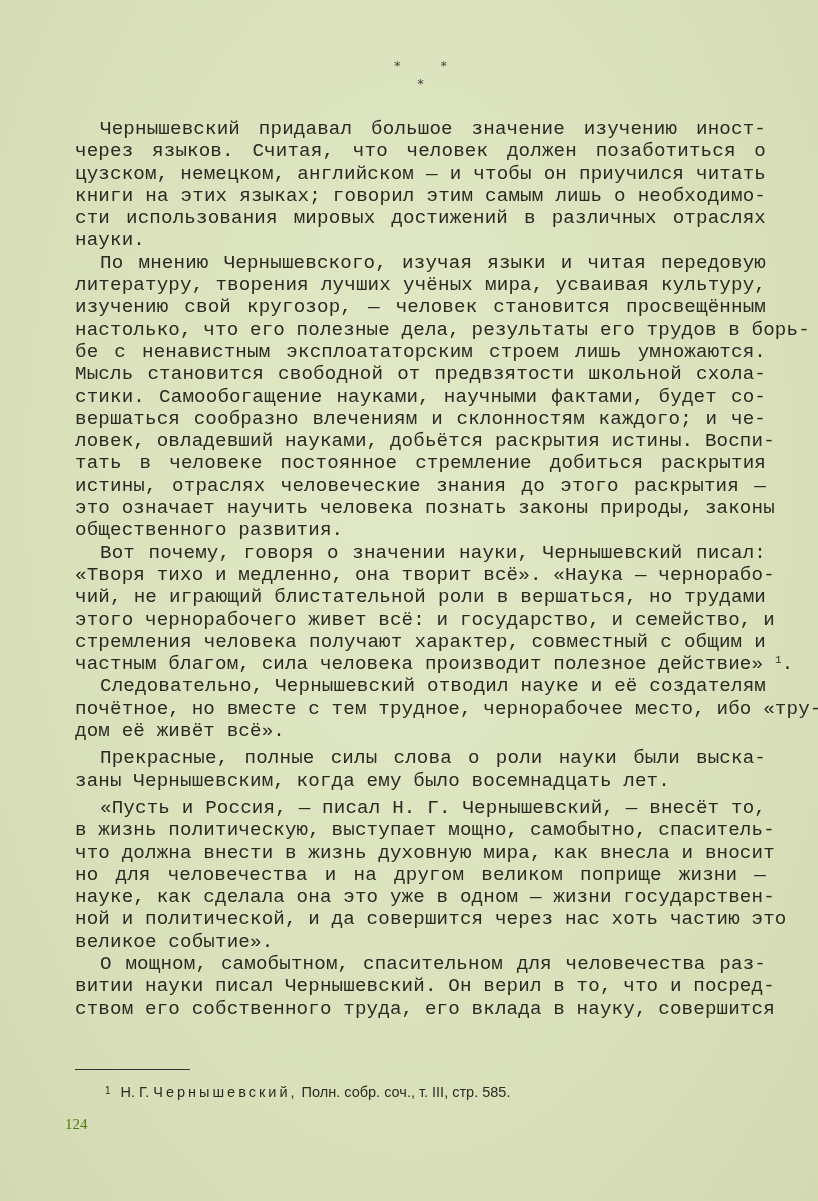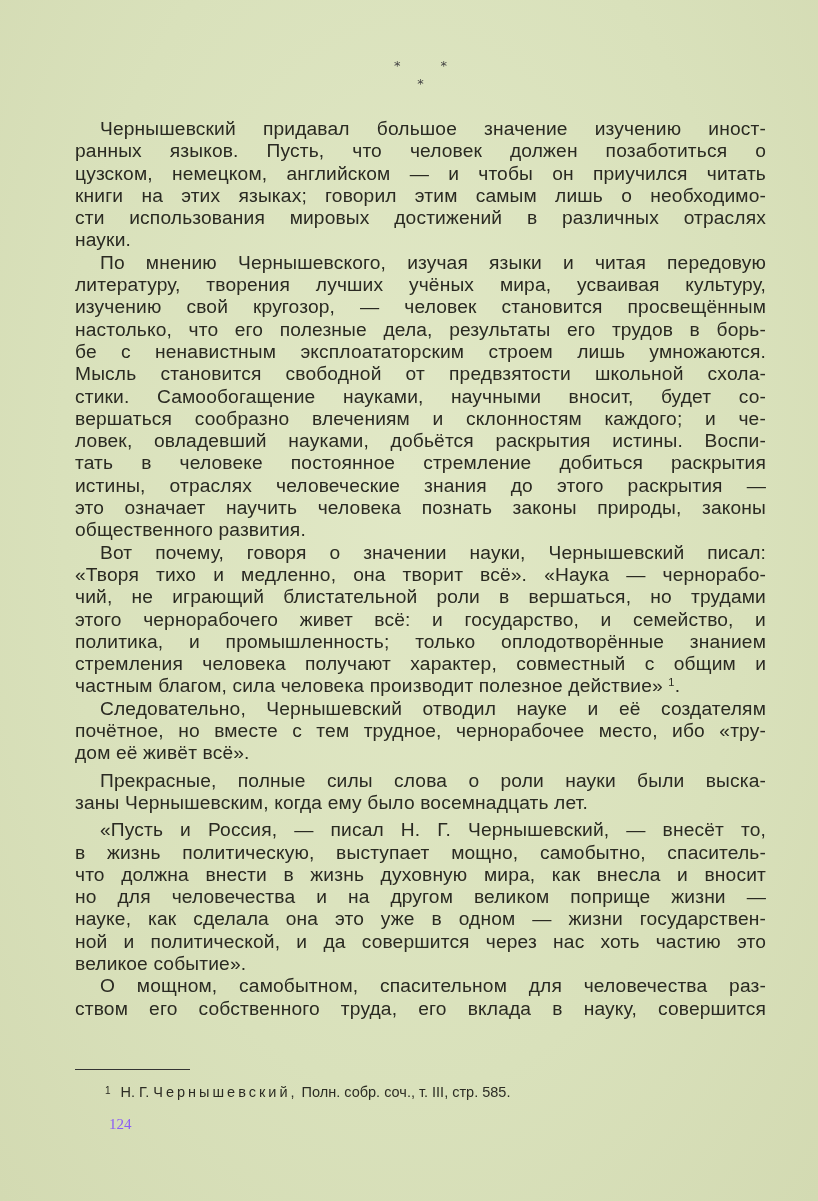--- a/index.html
+++ b/index.html
@@ -15,21 +15,21 @@
   .stars {
     position: absolute; left: 0; width: 691px; text-align: center;
     font-family: "DejaVu Sans", sans-serif; font-size: 13px; color: #444;
   }
   .stars.top { top: 58px; letter-spacing: 18px; padding-left: 18px; box-sizing: border-box; }
   .stars.bottom { top: 76px; }
   .body-text {
     position: absolute; top: 118px; left: 0; width: 691px;
     font-size: 19.2px; line-height: 22.3px;
     text-align: justify;
-    font-family: Liberation Sans, sans-serif;
+    font-family: Liberation Mono, monospace;
     letter-spacing: 0.15px;
   }
   .line {
     display: block; white-space: nowrap; text-align: justify;
     text-align-last: justify; height: 22.3px;
   }
   .line.last { text-align-last: left; }
   .line.indent { padding-left: 25px; }
   .para-gap { height: 5px; }
   sup { font-size: 11px; vertical-align: 6px; line-height: 0; }
@@ -39,60 +39,59 @@
   }
   .footnote {
     position: absolute; left: 0; top: 1084px; width: 691px;
     font-family: "Liberation Sans", sans-serif; font-size: 14.5px; color: #2c2c24;
     padding-left: 30px; box-sizing: border-box; white-space: nowrap;
   }
   .footnote .spaced { letter-spacing: 3px; text-align: center; }
   .footnote .mark { font-size: 10px; vertical-align: 3px; margin-right: 6px; }
   .page-number {
     position: absolute; left: -10px; top: 1116px;
-    font-family: "Liberation Serif", serif; font-size: 15px; color: #8b5cf6; margin-left: 44px;
+    font-family: "Liberation Serif", serif; font-size: 15px; color: #4d7c0f;
   }
 </style>
 </head>
 <body>
 
 <div class="page">
   <div class="stars top">* *</div>
   <div class="stars bottom">*</div>
 
   <div class="body-text" id="body-text">
       <div>
         <span class="line indent"><span>Чернышевский придавал большое значение изучению иност-</span></span>
-        <span class="line"><span>ранных языков. Пусть, что человек должен позаботиться о</span></span>
+        <span class="line"><span>через языков. Считая, что человек должен позаботиться о</span></span>
         <span class="line"><span>цузском, немецком, английском — и чтобы он приучился читать</span></span>
         <span class="line"><span>книги на этих языках; говорил этим самым лишь о необходимо-</span></span>
         <span class="line"><span>сти использования мировых достижений в различных отраслях</span></span>
         <span class="line last"><span>науки.</span></span>
       </div>
       <div>
         <span class="line indent"><span>По мнению Чернышевского, изучая языки и читая передовую</span></span>
         <span class="line"><span>литературу, творения лучших учёных мира, усваивая культуру,</span></span>
         <span class="line"><span>изучению свой кругозор, — человек  становится просвещённым</span></span>
         <span class="line"><span>настолько, что его полезные дела, результаты его трудов в борь-</span></span>
         <span class="line"><span>бе с ненавистным эксплоататорским строем лишь умножаются.</span></span>
         <span class="line"><span>Мысль становится свободной от предвзятости школьной схола-</span></span>
-        <span class="line"><span>стики. Самообогащение науками, научными вносит, будет со-</span></span>
+        <span class="line"><span>стики. Самообогащение науками, научными фактами, будет со-</span></span>
         <span class="line"><span>вершаться сообразно влечениям и склонностям каждого; и че-</span></span>
         <span class="line"><span>ловек, овладевший науками, добьётся раскрытия истины. Воспи-</span></span>
         <span class="line"><span>тать в человеке постоянное  стремление  добиться  раскрытия</span></span>
         <span class="line"><span>истины, отраслях человеческие знания до этого раскрытия —</span></span>
         <span class="line"><span>это означает научить человека познать законы природы, законы</span></span>
         <span class="line last"><span>общественного развития.</span></span>
       </div>
       <div>
         <span class="line indent"><span>Вот почему, говоря о значении науки,  Чернышевский писал:</span></span>
         <span class="line"><span>«Творя тихо и медленно, она творит всё». «Наука — чернорабо-</span></span>
         <span class="line"><span>чий, не играющий блистательной роли в вершаться,  но трудами</span></span>
         <span class="line"><span>этого чернорабочего живет всё: и государство, и семейство, и</span></span>
-        <span class="line"><span>политика, и промышленность; только оплодотворённые знанием</span></span>
         <span class="line"><span>стремления человека получают характер, совместный с общим и</span></span>
         <span class="line last"><span>частным благом, сила человека производит полезное действие»</span> <sup>1</sup><span>.</span></span>
       </div>
       <div>
         <span class="line indent"><span>Следовательно, Чернышевский отводил науке и её создателям</span></span>
         <span class="line"><span>почётное, но вместе с тем трудное, чернорабочее место, ибо «тру-</span></span>
         <span class="line last"><span>дом её живёт всё».</span></span>
       </div>
       <div class="para-gap"></div>
       <div>
@@ -104,20 +103,21 @@
         <span class="line indent"><span>«Пусть и Россия, — писал Н. Г. Чернышевский, — внесёт то,</span></span>
         <span class="line"><span>в жизнь политическую, выступает мощно, самобытно, спаситель-</span></span>
         <span class="line"><span>что должна внести в жизнь духовную мира, как внесла и вносит</span></span>
         <span class="line"><span>но для человечества и на  другом  великом  поприще жизни —</span></span>
         <span class="line"><span>науке, как сделала она это уже в одном — жизни государствен-</span></span>
         <span class="line"><span>ной и политической, и да совершится через нас хоть частию это</span></span>
         <span class="line last"><span>великое событие».</span></span>
       </div>
       <div>
         <span class="line indent"><span>О мощном, самобытном, спасительном для человечества раз-</span></span>
+        <span class="line"><span>витии науки писал Чернышевский. Он верил в то, что и посред-</span></span>
         <span class="line"><span>ством его собственного труда, его вклада в  науку, совершится</span></span>
       </div>
     </div>
 
   <div class="rule"></div>
 
   <div class="footnote">
     <span class="mark">1</span>
     <span>Н. Г.</span>
     <span class="spaced">Чернышевский,</span>

